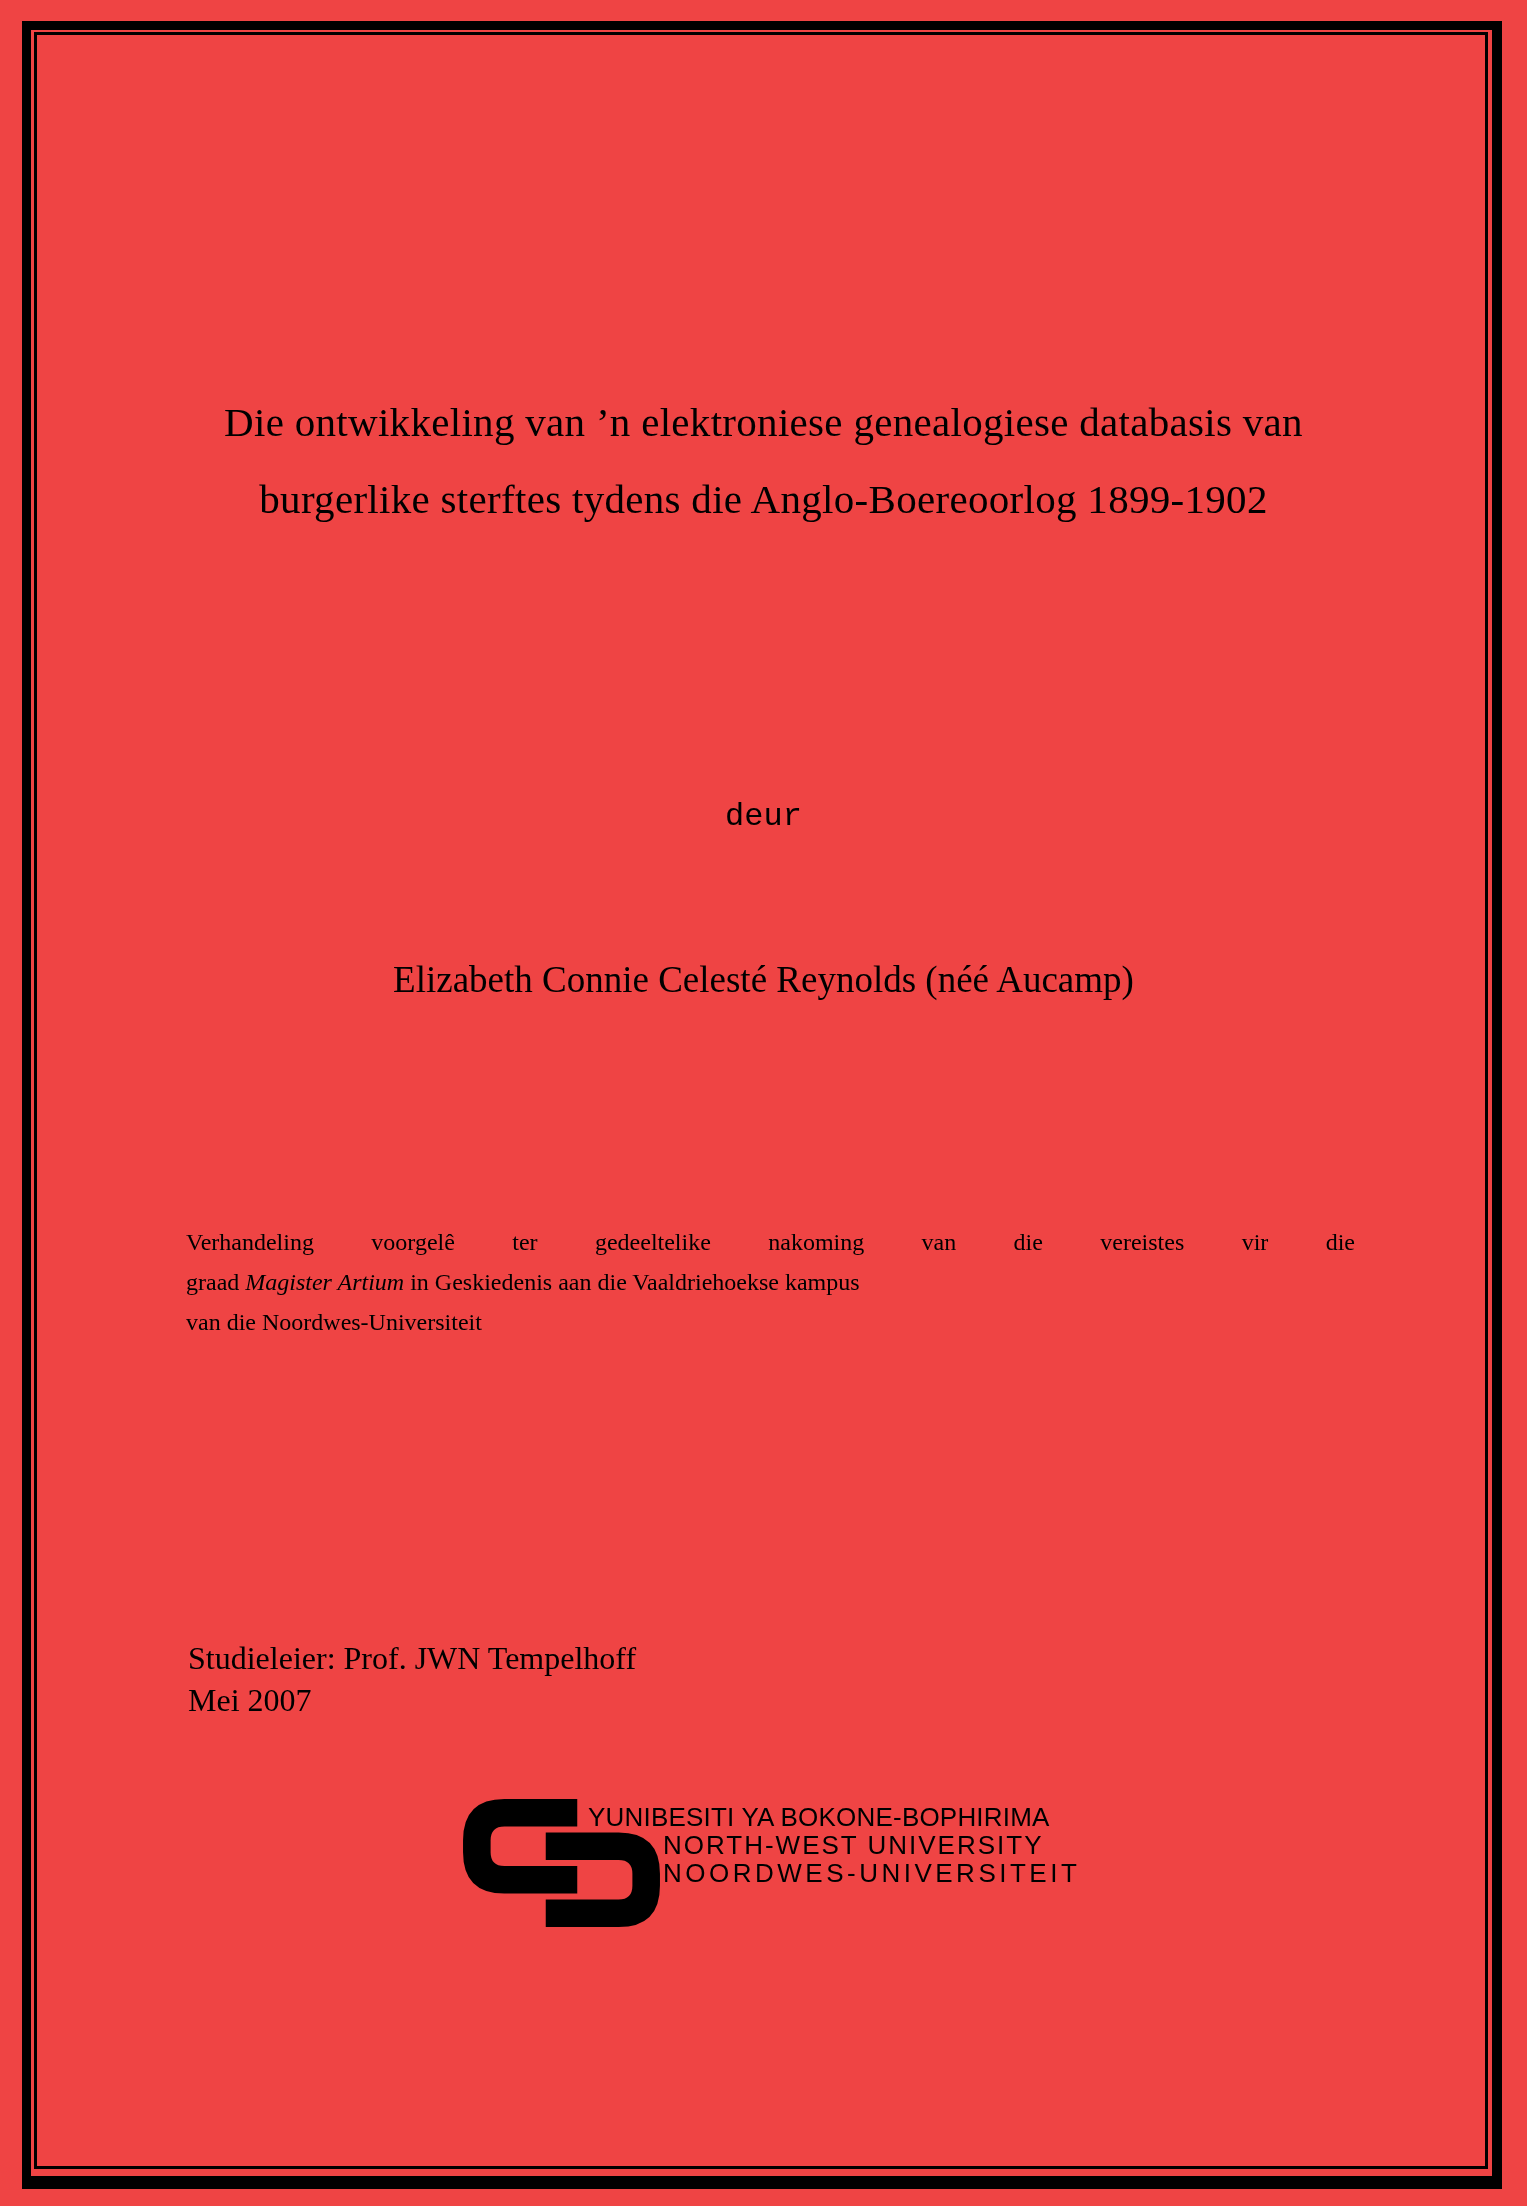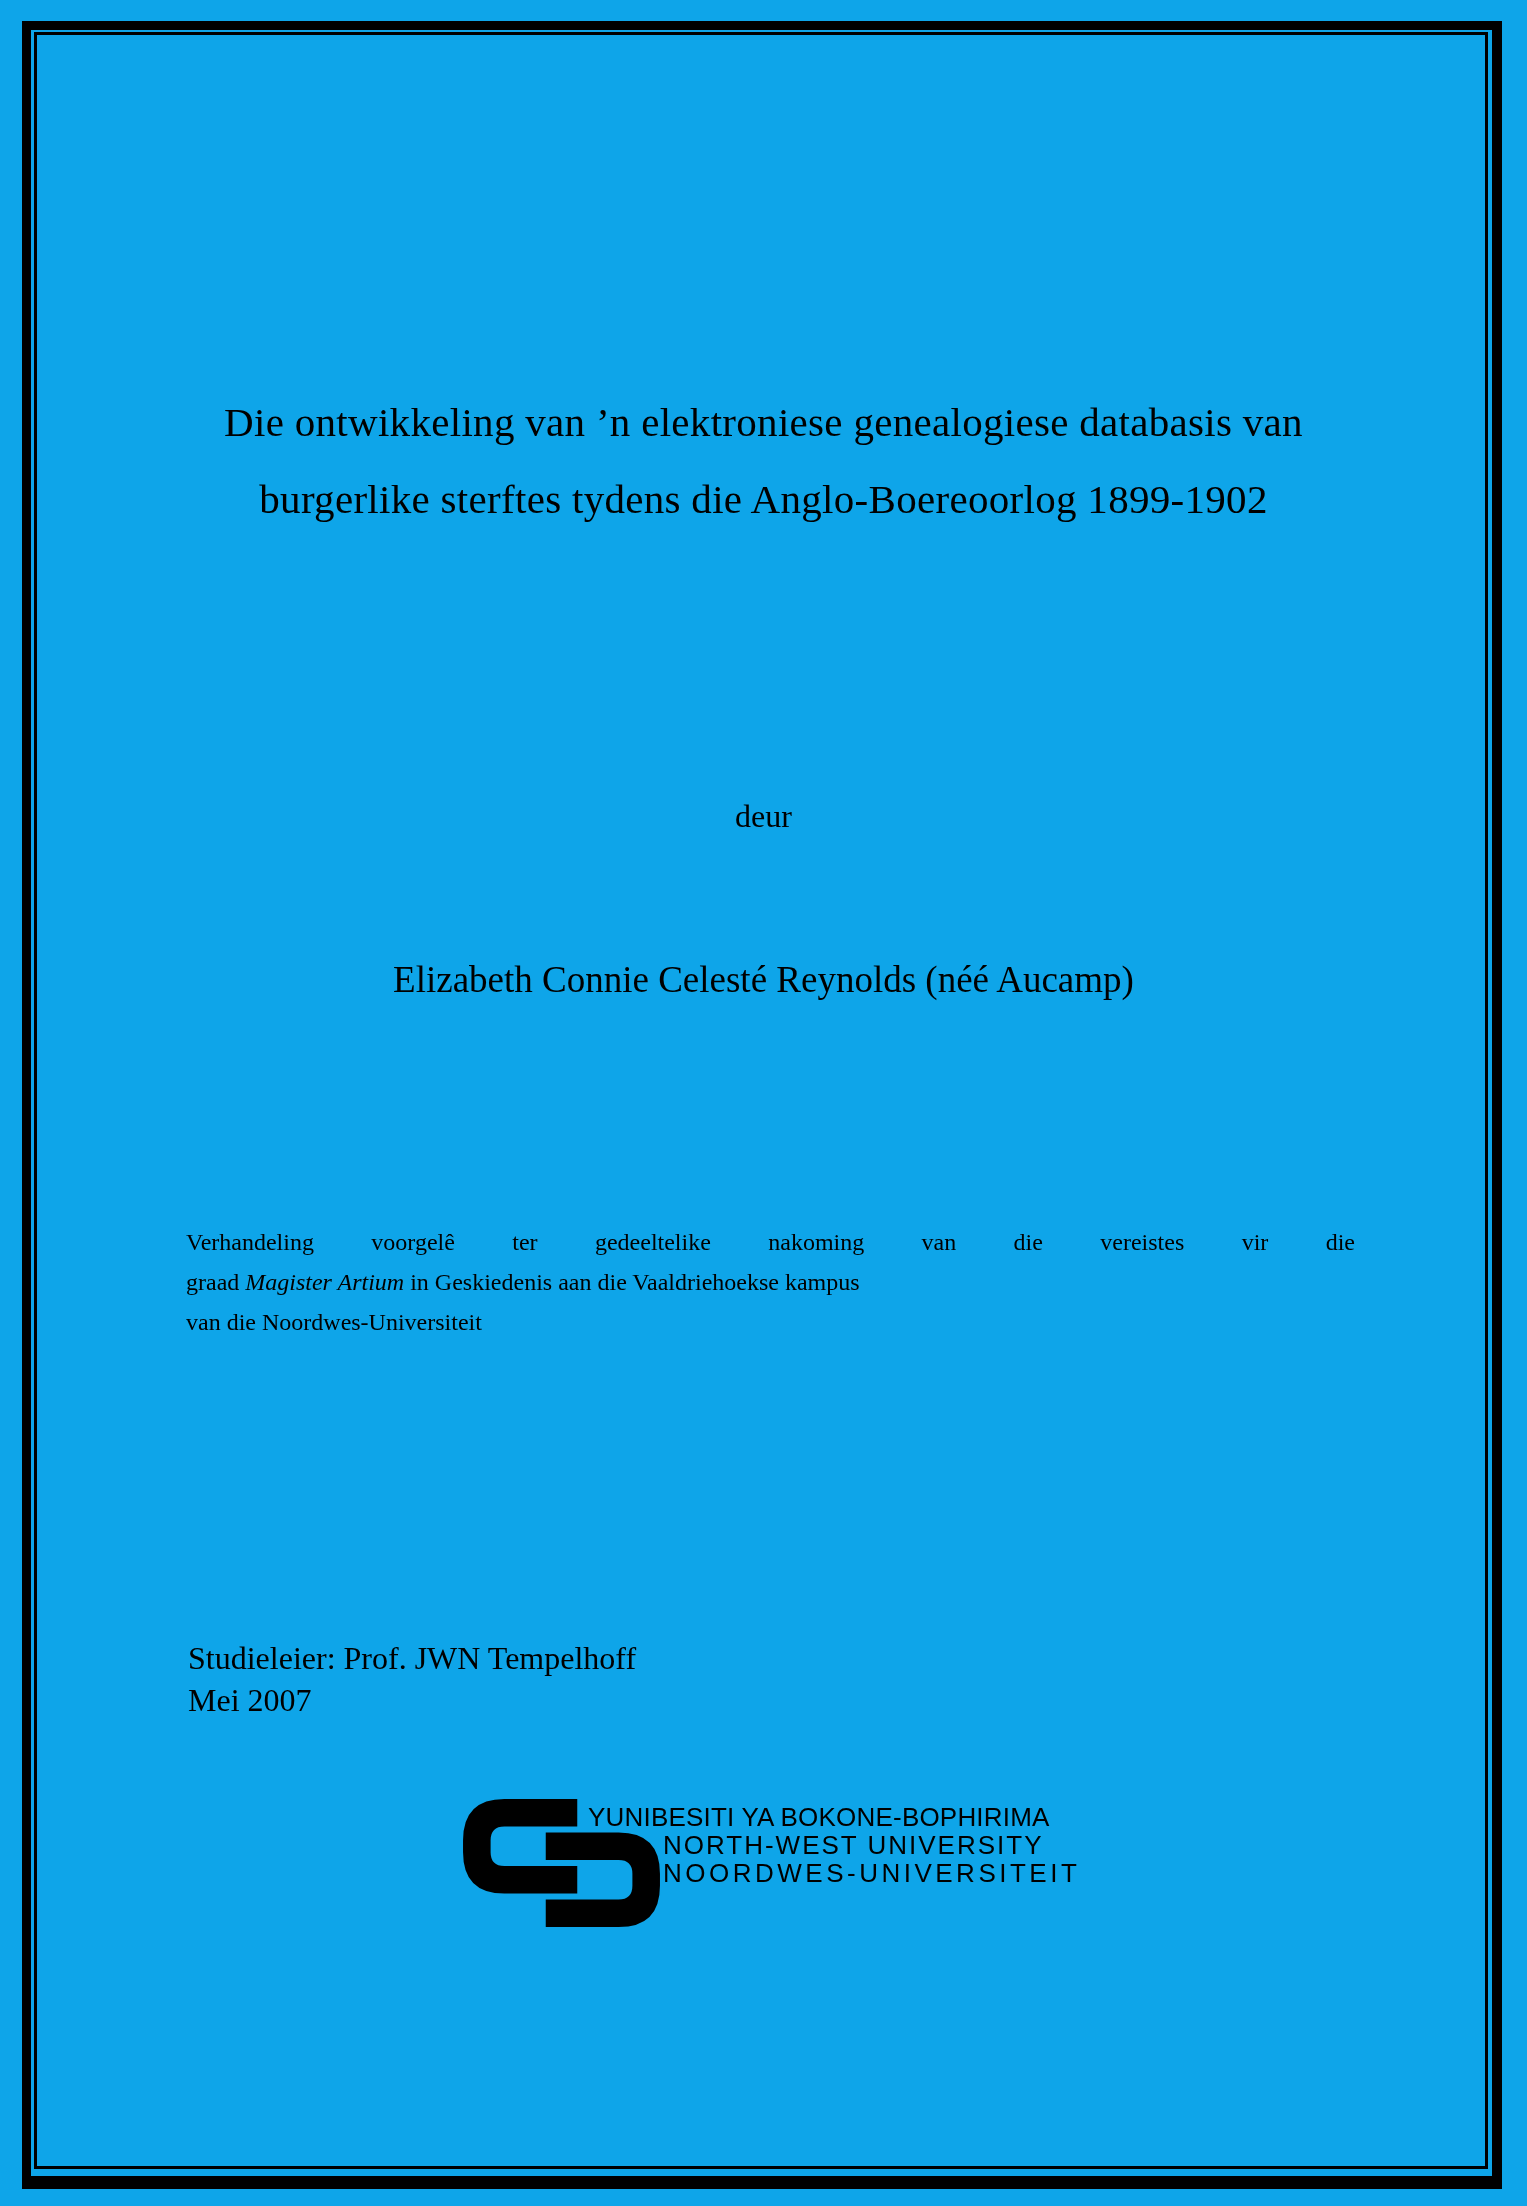--- a/index.html
+++ b/index.html
@@ -4,21 +4,21 @@
 <style>
   html, body {
     margin: 0;
     padding: 0;
     background: #ffffff;
   }
   .sheet {
     position: relative;
     width: 1527px;
     height: 2206px;
-    background: #0ea5e9;
+    background: #ef4444;
     font-family: "Liberation Serif", serif;
     color: #000000;
     overflow: hidden;
   }
   
   .border-outer {
     position: absolute;
     left: 22px; top: 21px; right: 25px; bottom: 17px;
     border-style: solid;
     border-color: #000;
@@ -36,20 +36,21 @@
   .center {
     left: 0; right: 0;
     text-align: center;
   }
   .title-line {
     font-size: 41px;
     letter-spacing: 0.3px;
   }
   .byline {
     font-size: 32px;
+    font-family: Liberation Mono, monospace;
   }
   .author {
     font-size: 37px;
   }
   .statement {
     position: absolute;
     left: 186px;
     right: 172px;
     top: 1222px;
     font-size: 24px;

